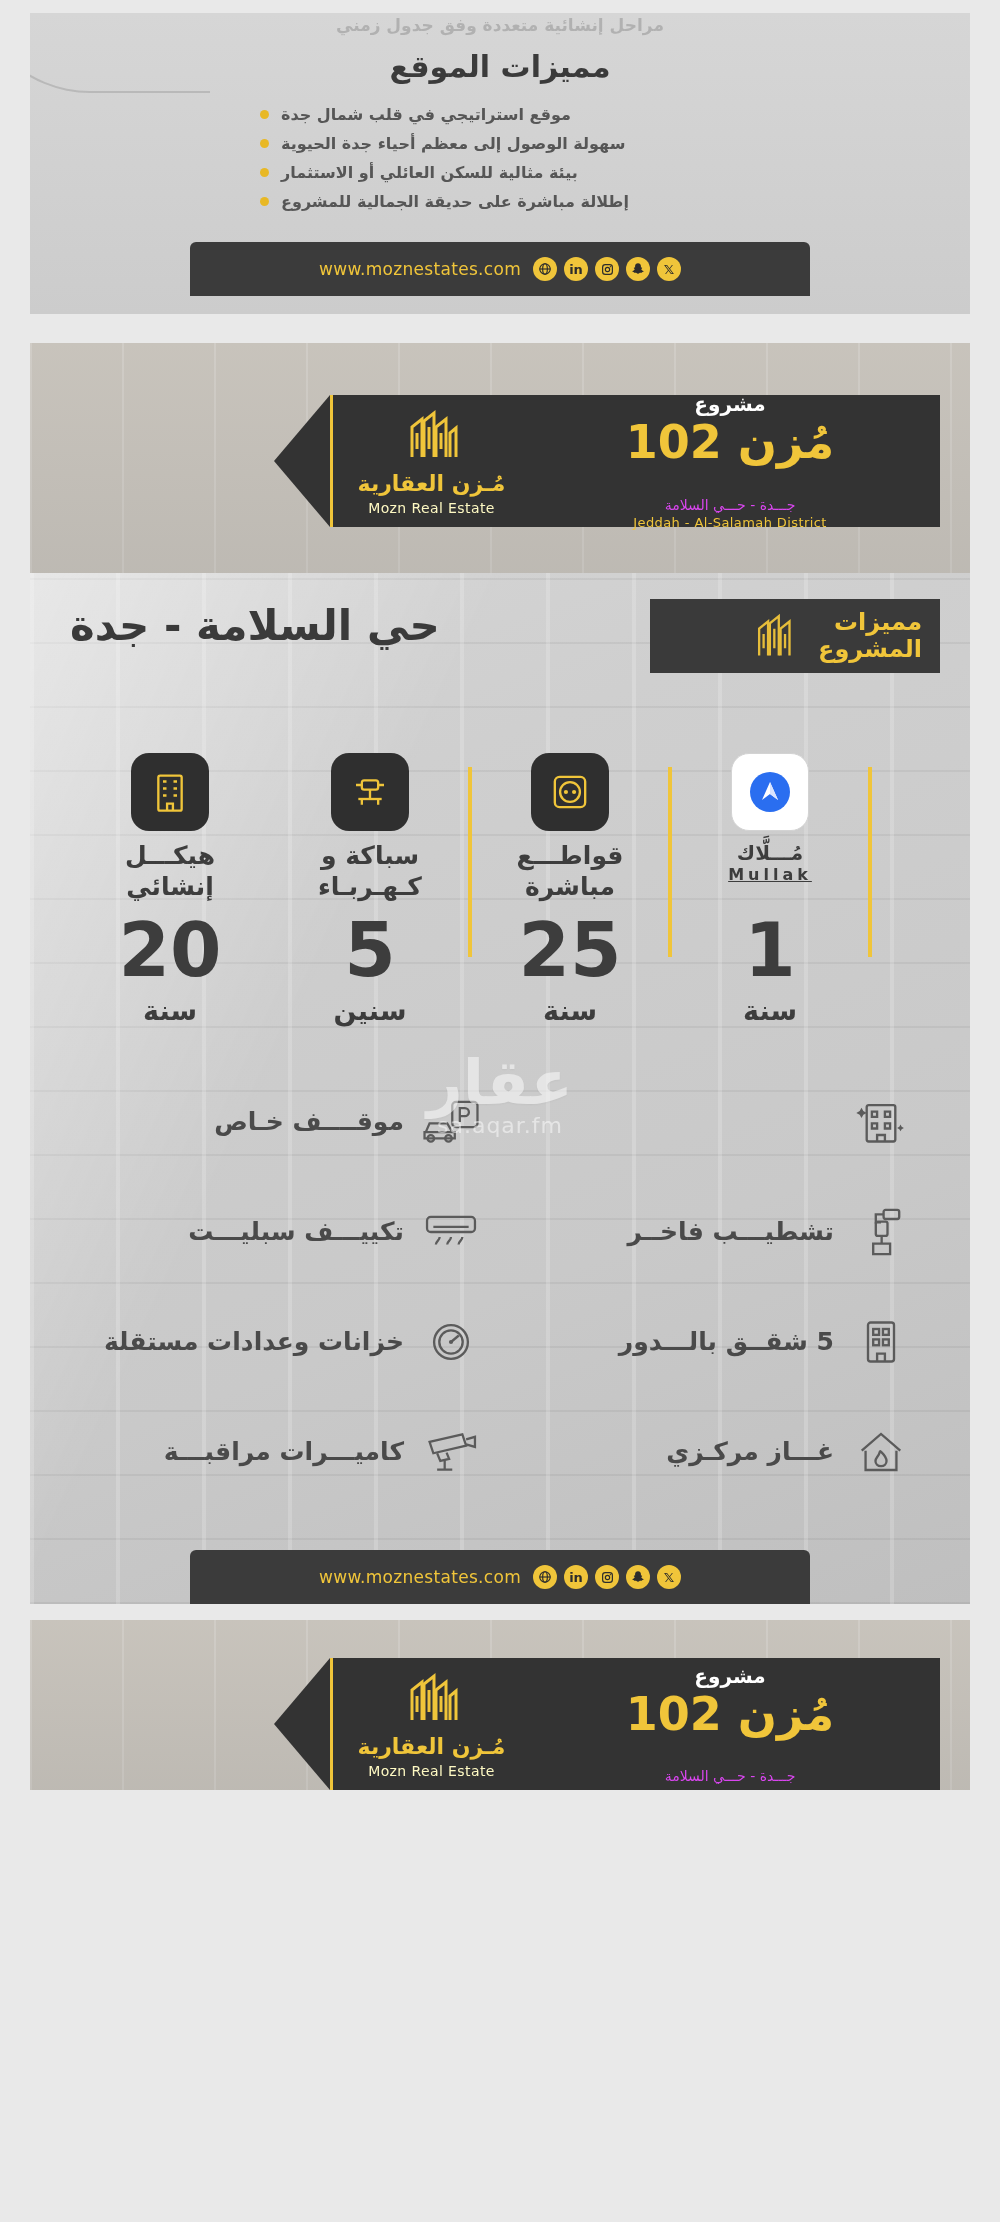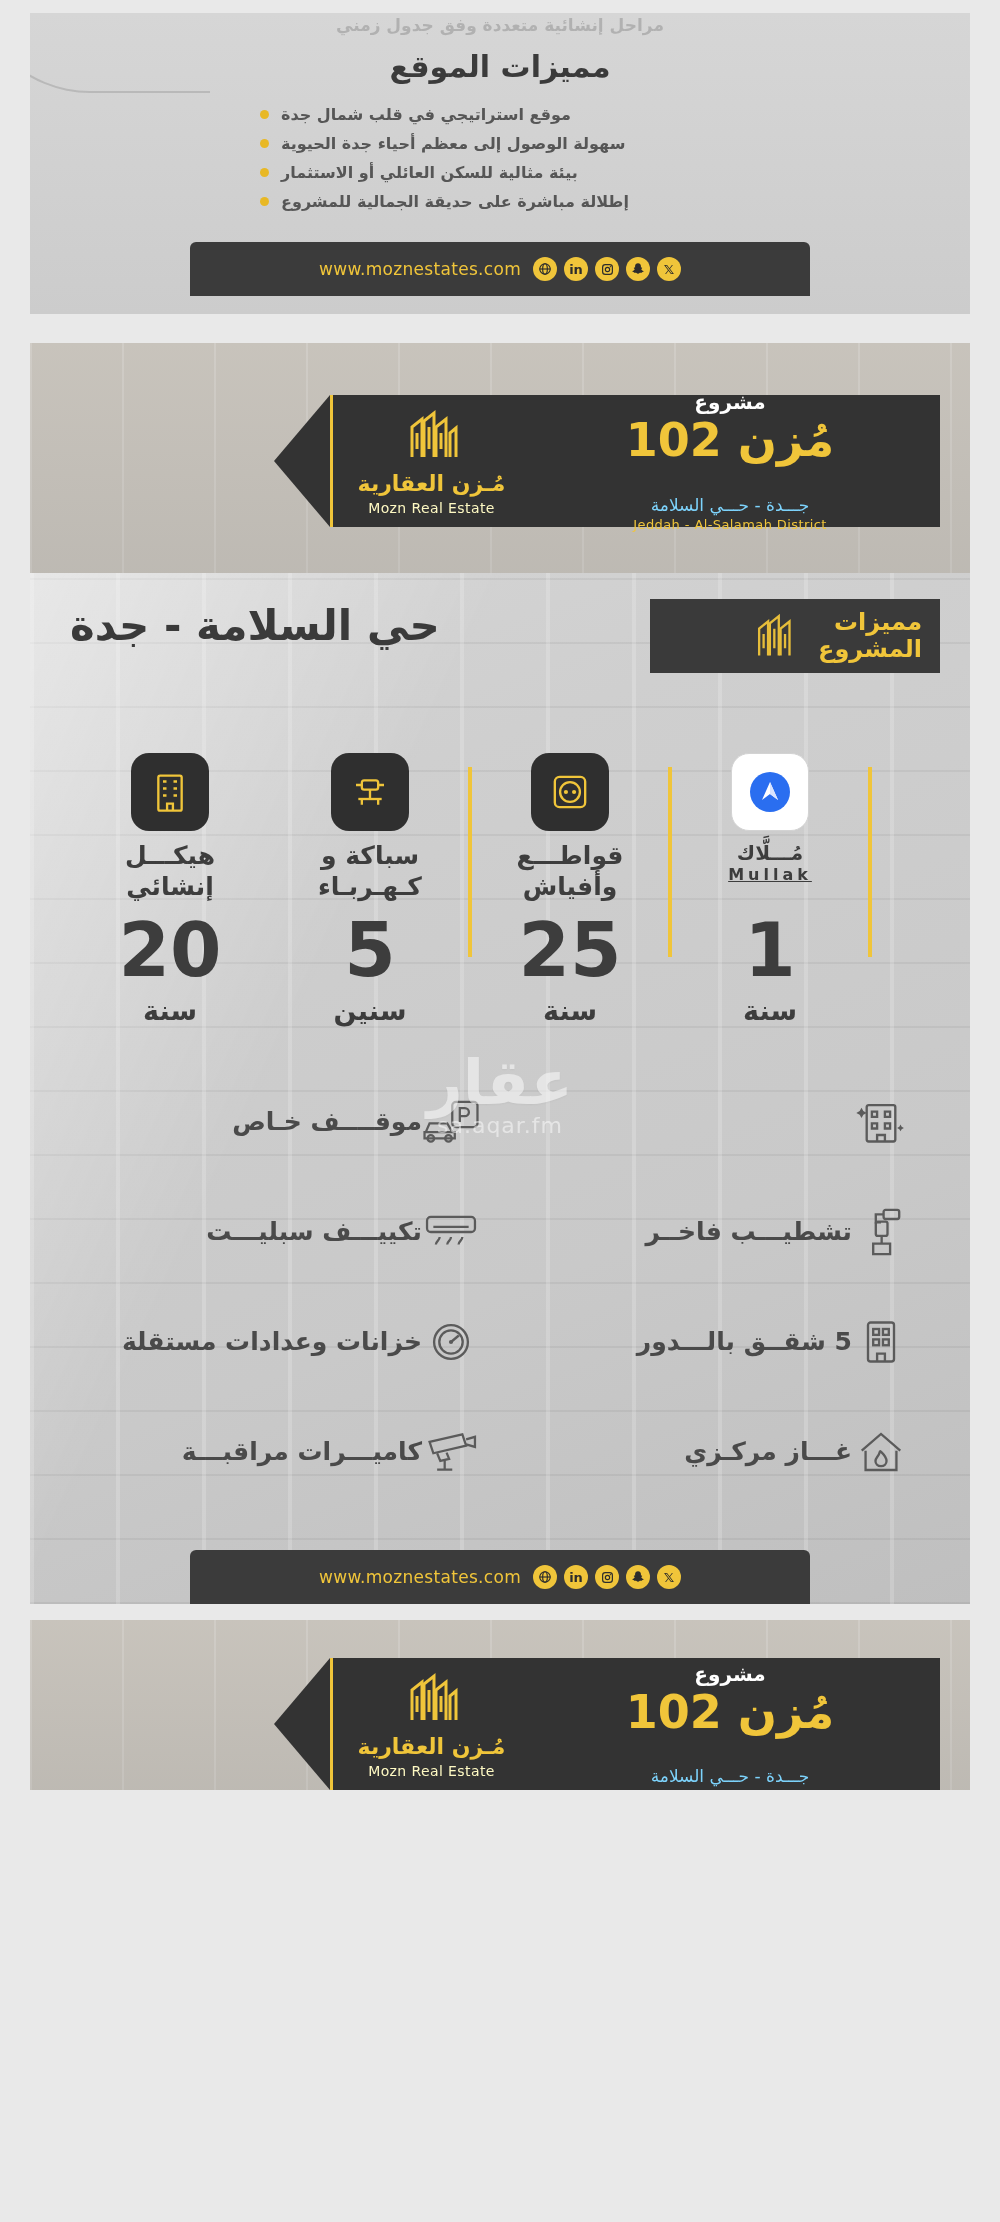--- a/index.html
+++ b/index.html
@@ -162,21 +162,21 @@
     align-items: center;
     justify-content: center;
     gap: 2px;
     padding-right: 10px;
   }
   .proj .kicker { color: #ffffff; font-size: 20px; font-weight: bold; }
   .proj .big {
     font-size: 46px; font-weight: bold; color: #f0c53a;
     line-height: 1.05; letter-spacing: 1px;
   }
-  .proj .sub-ar { color: #7dd3fc; font-size: 17px; letter-spacing: 3px; margin-top: 28px; }
+  .proj .sub-ar { color: #d946ef; font-size: 14px; letter-spacing: 3px; margin-top: 28px; }
   .proj .sub-en { color: #f0c53a; font-size: 13px; direction: ltr; letter-spacing: .4px; }
 
   
   .section-row {
     position: relative;
     height: 130px;
   }
   .tag {
     position: absolute;
     right: 30px; top: 26px;
@@ -248,20 +248,21 @@
     display: grid;
     grid-template-columns: 1fr 1fr;
     gap: 18px 40px;
     padding: 40px 60px 26px;
   }
   .feat {
     display: flex;
     flex-direction: row;
     align-items: center;
     justify-content: flex-start;
+    gap: 18px;
     height: 92px;
   }
   .feat .f-ico { width: 58px; flex: 0 0 58px; display:flex; align-items:center; justify-content:center; }
   .feat .f-txt {
     color: #4a4a4a;
     font-size: 25px;
     font-weight: bold;
     line-height: 1.3;
     text-align: right;
     letter-spacing: 2px;
@@ -427,21 +428,21 @@
 
     <div class="w-col">
       <div class="icon-box">
         <svg width="42" height="42" viewBox="0 0 36 36" fill="none" stroke="#f0c53a" stroke-width="2">
           <rect x="5" y="5" width="26" height="26" rx="4"></rect>
           <circle cx="18" cy="18" r="8.5"></circle>
           <circle cx="14.5" cy="18" r="1.8" fill="#f0c53a" stroke="none"></circle>
           <circle cx="21.5" cy="18" r="1.8" fill="#f0c53a" stroke="none"></circle>
         </svg>
       </div>
-      <div class="w-label">قواطـــع وأفياش</div>
+      <div class="w-label">قواطـــع مباشرة</div>
       <div class="w-num">25</div>
       <div class="w-unit">سنة</div>
     </div>
 
     <div class="w-col">
       <div class="icon-box white">
         <svg width="52" height="52" viewBox="0 0 52 52">
           <circle cx="26" cy="26" r="20" fill="#2a6ef0"></circle>
           <path d="M18 34l8-18 8 18-8-6z" fill="#ffffff"></path>
           <path d="M26 16l8 18-8-6z" fill="#d9e4ff"></path>

